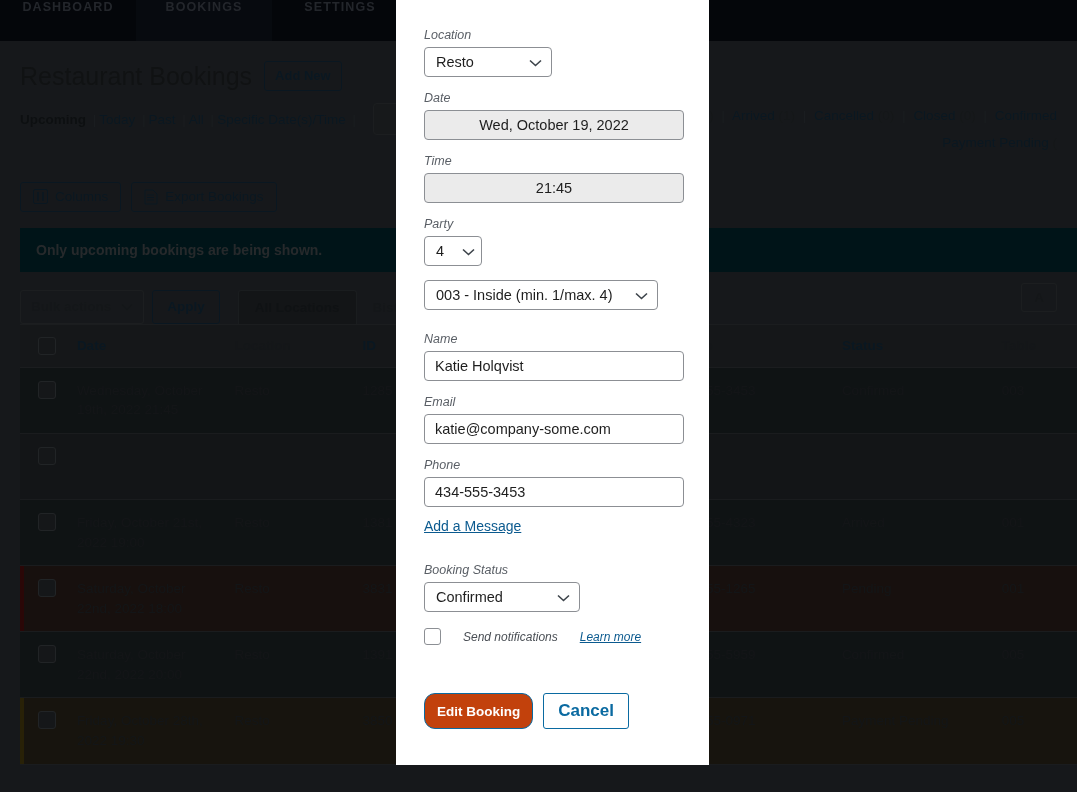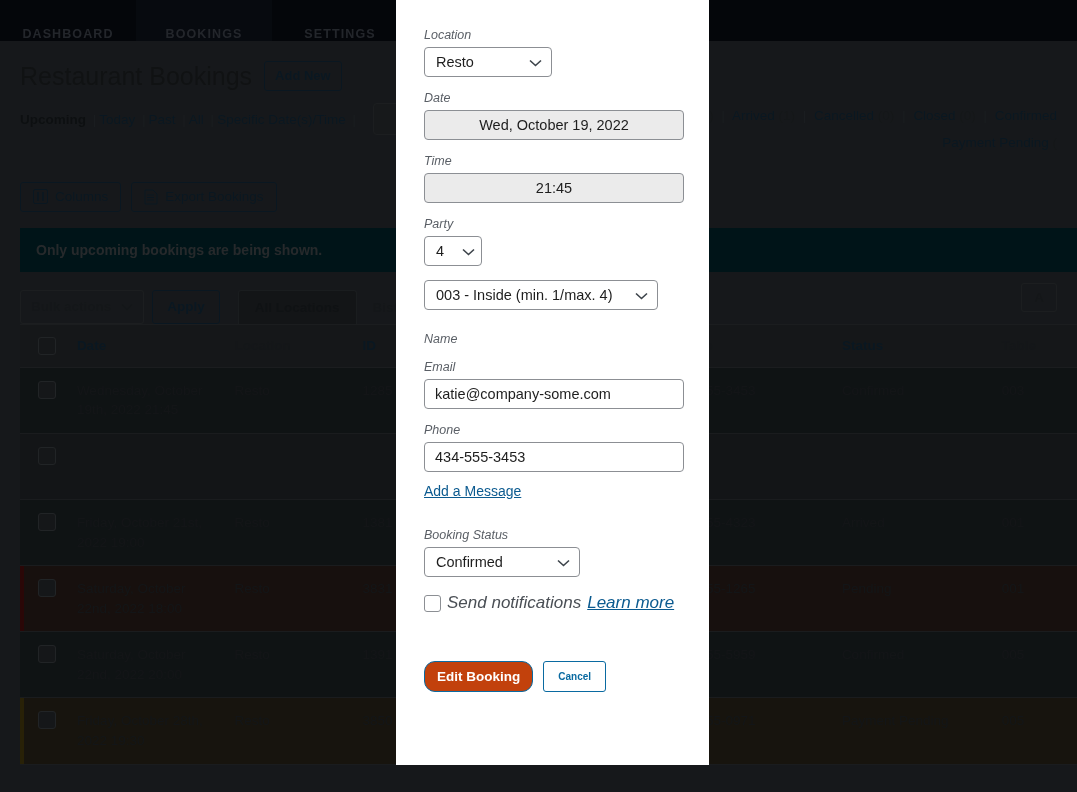--- a/index.html
+++ b/index.html
@@ -19,21 +19,21 @@
   }
 
   
   .adminbar {
     height: 41px;
     background: #0b0f17;
     display: flex;
     align-items: stretch;
   }
   .adminbar-tab {
-    display: flex; align-items: flex-end; justify-content: center;
+    display: flex; align-items: flex-start; justify-content: center;
     width: 136px;
     font-size: 12.5px;
     font-weight: bold;
     letter-spacing: 1.1px;
     color: #4f5561;
   }
   .adminbar-tab.active { background: #111722; }
 
   .wrap { padding: 0 20px; }
 
@@ -265,23 +265,23 @@
   .inp.readonly { background: #ebebeb; justify-content: center; }
 
   .link-blue {
     color: #0b5a8f;
     font-size: 14px;
     text-decoration: underline;
     display: inline-block;
   }
 
   .notif-row {
-    display: flex; align-items: center; gap: 6px;
+    display: flex; align-items: center; gap: 22px;
     margin-top: 16px;
-    font-size: 17px;
+    font-size: 12px;
     font-style: italic;
     color: #4a4f55;
   }
   .cb-white {
     width: 17px; height: 17px;
     border: 1px solid #8c8f94;
     border-radius: 3px;
     background: #fff;
     flex: none;
   }
@@ -295,21 +295,21 @@
     color: #fff;
     font-size: 13.5px;
     font-weight: bold;
     padding: 7px 12px;
   }
   .btn-secondary {
     background: #fff;
     border: 1px solid #0a6aa1;
     border-radius: 3px;
     color: #0a6aa1;
-    font-size: 10px;
+    font-size: 17px;
     font-weight: bold;
     padding: 7px 14px;
   }
   .chev { flex: none; }
 </style>
 </head>
 <body>
 
 <div id="page">
 
@@ -556,20 +556,23 @@
         <span class="chev">
           <svg width="13" height="8" viewBox="0 0 13 8">
               <path d="M1 1.5L6.5 6.5L12 1.5" fill="none" stroke="#3c434a" stroke-width="1.6"></path>
             </svg>
         </span>
       </div>
     </div>
 
     <div class="group">
       <span class="fld-label">Name</span>
+      <div class="inp">
+        <span>Katie Holqvist</span>
+      </div>
     </div>
 
     <div class="group">
       <span class="fld-label">Email</span>
       <div class="inp">
         <span>katie@company-some.com</span>
       </div>
     </div>
 
     <div class="group" style="margin-bottom:10px">

